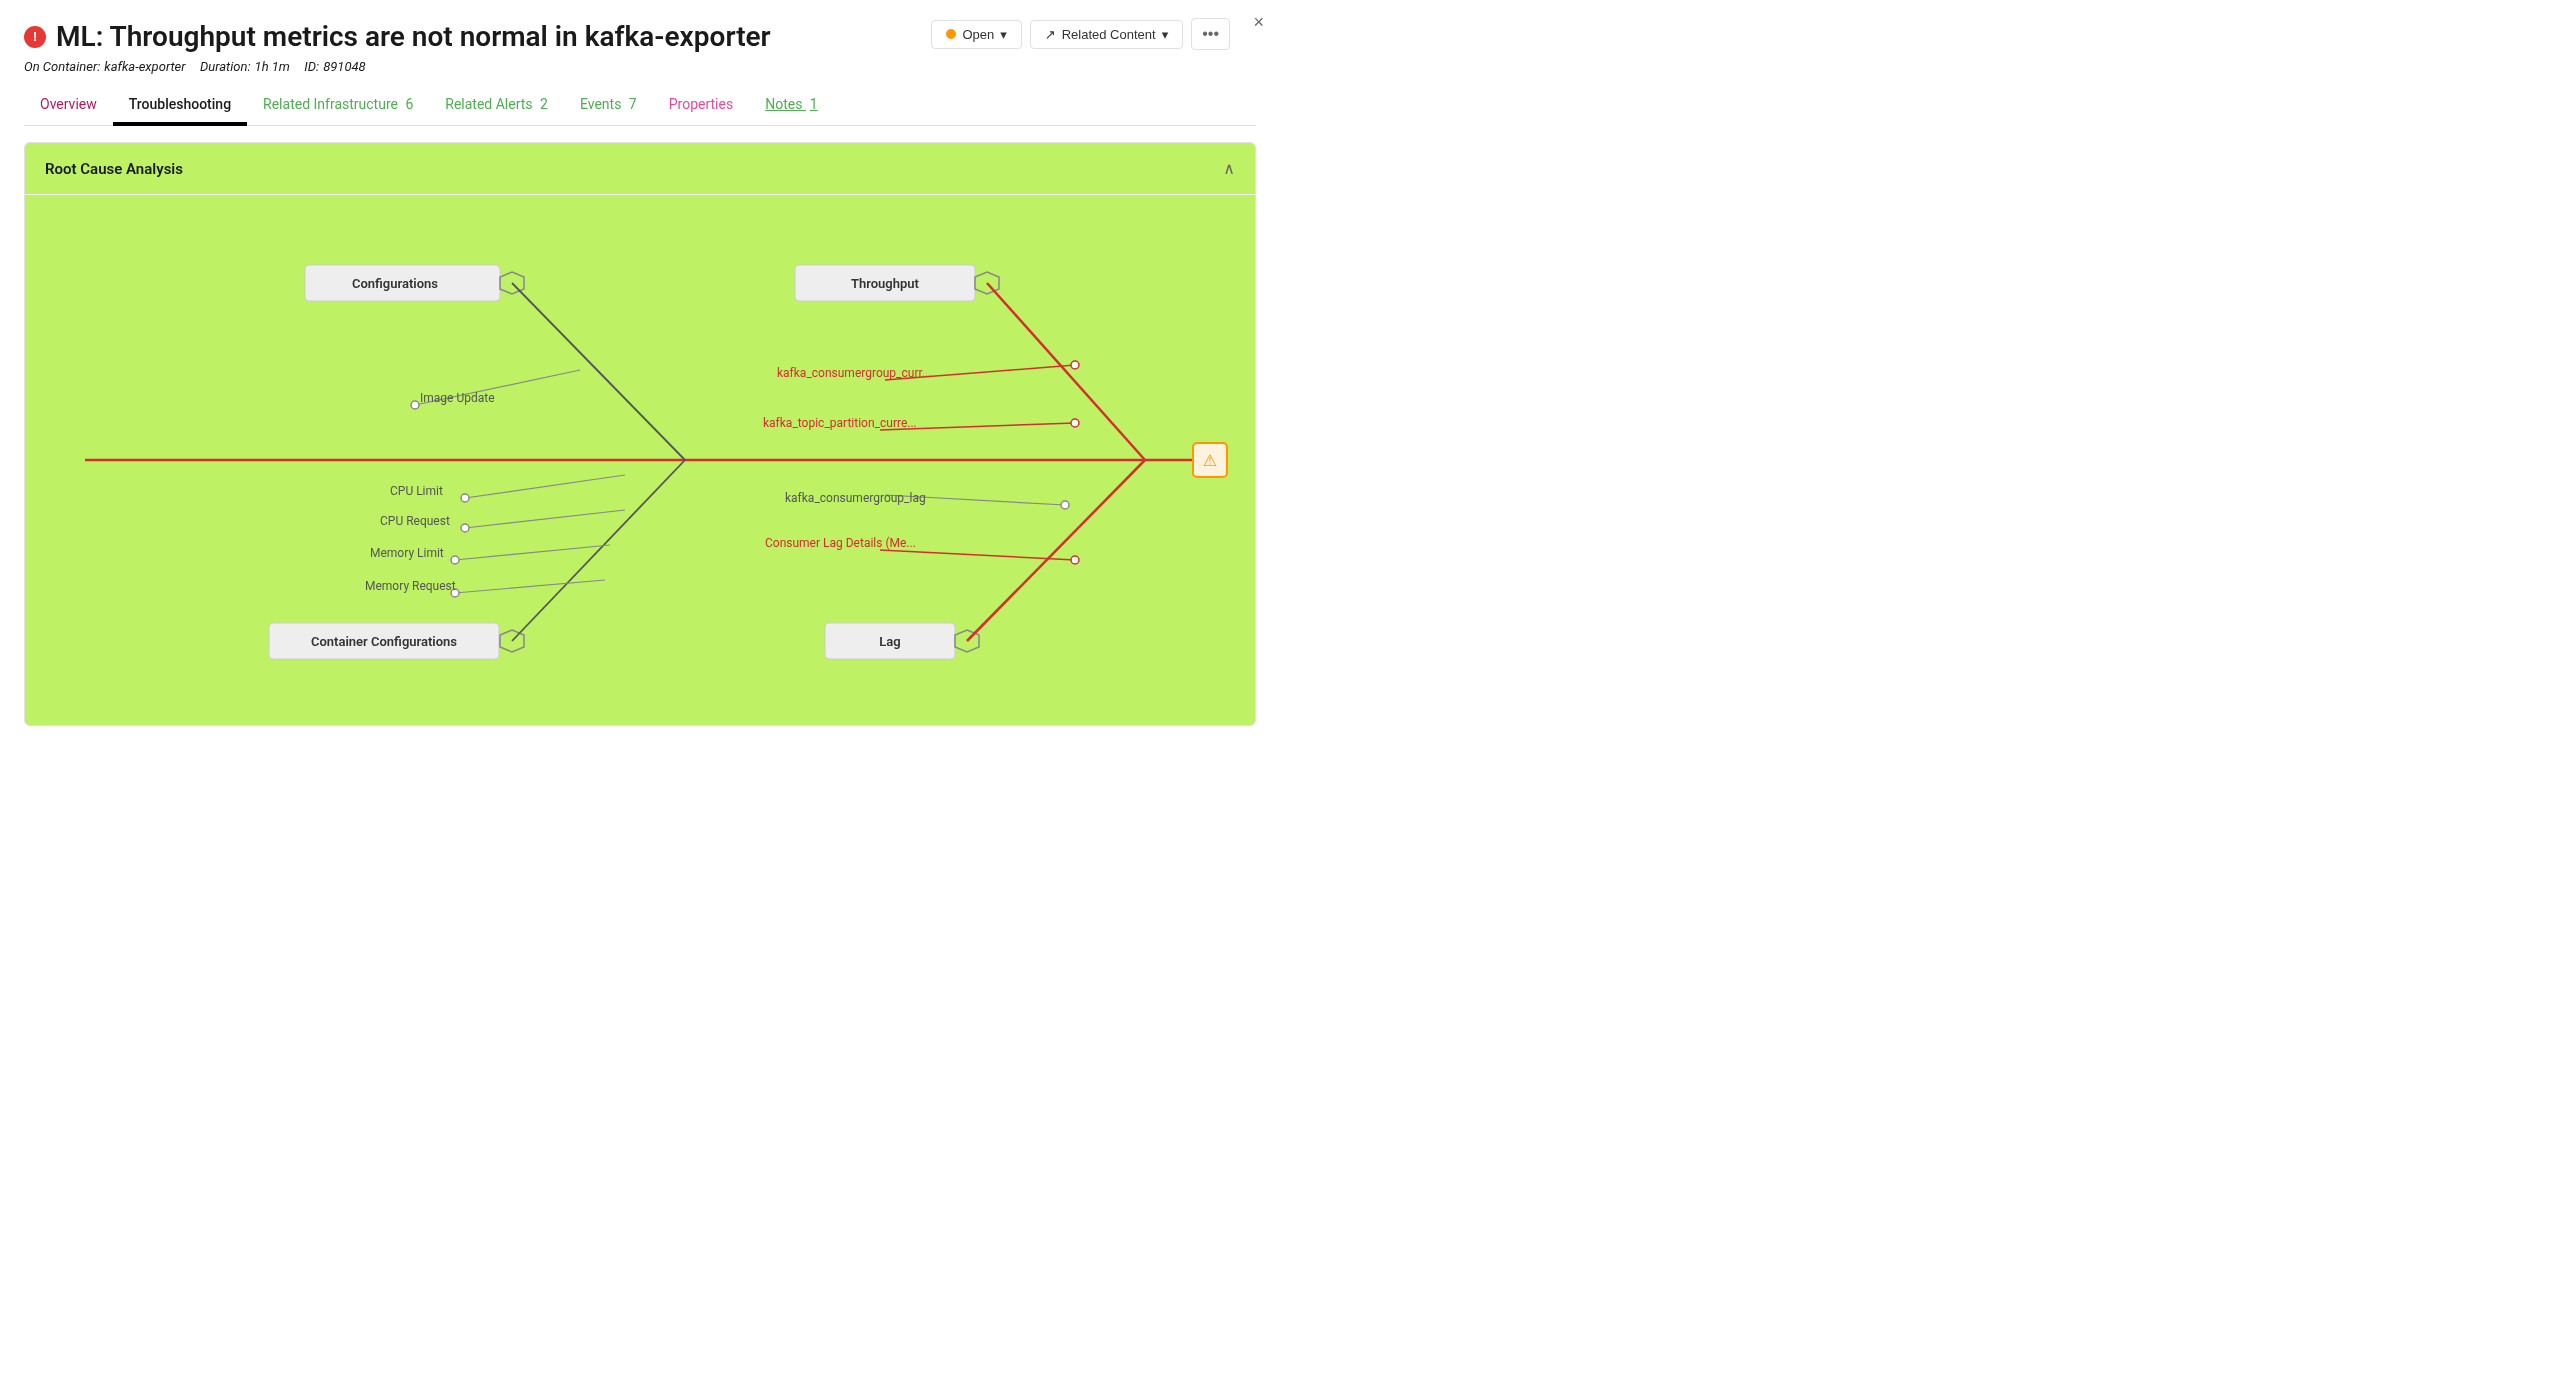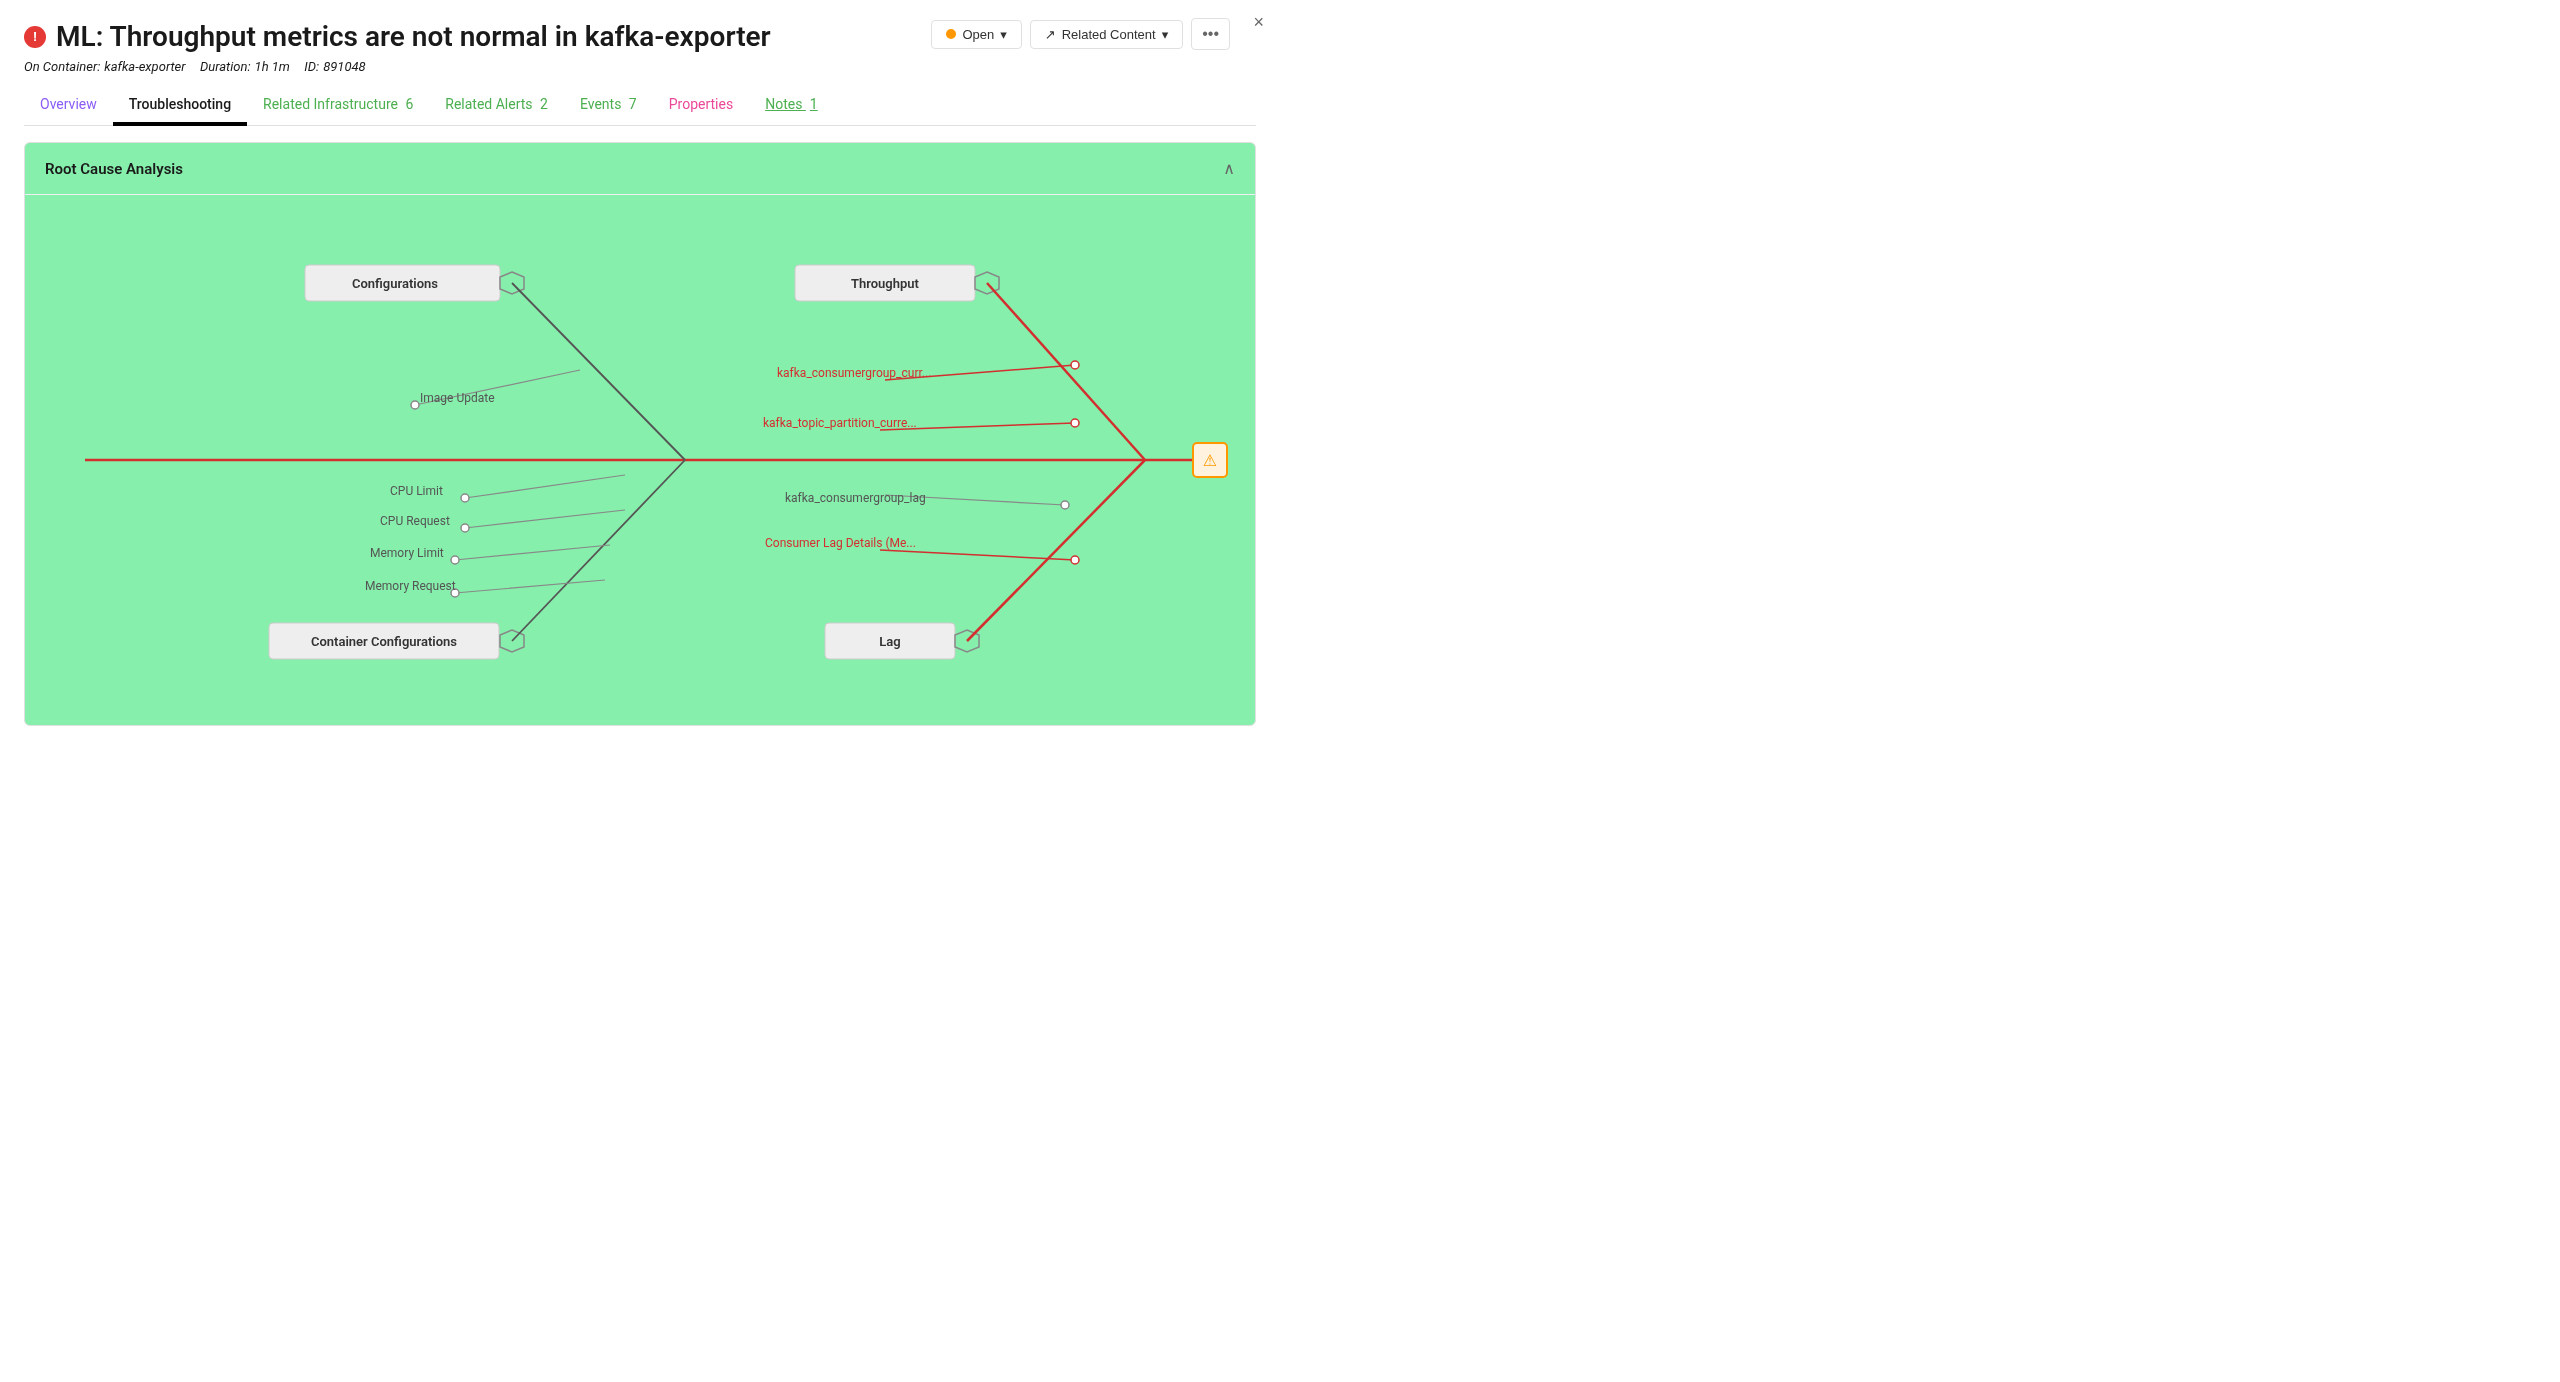--- a/index.html
+++ b/index.html
@@ -152,21 +152,21 @@
       margin-left: 4px;
     }
 
     .main-content {
       padding: 16px 24px;
     }
 
     .card {
       border: 1px solid #e0e0e0;
       border-radius: 6px;
-      background: #86efac;
+      background: #bef264;
     }
 
     .card-header {
       display: flex;
       align-items: center;
       justify-content: space-between;
       padding: 16px 20px;
       border-bottom: 1px solid #f0f0f0;
     }
 
@@ -217,21 +217,21 @@
     &nbsp;&nbsp;
     <span>Duration:</span>
     <span>1h 1m</span>
     &nbsp;&nbsp;
     <span>ID:</span>
     <span>891048</span>
   </div>
 </div>
 
 <nav class="nav-tabs">
-  <div class="nav-tab" style="color:#8b5cf6;">Overview</div>
+  <div class="nav-tab" style="color:#be185d;">Overview</div>
   <div class="nav-tab active">Troubleshooting</div>
   <div class="nav-tab" style="color:#4caf50;">Related Infrastructure <span class="badge">6</span></div>
   <div class="nav-tab" style="color:#4caf50;">Related Alerts <span class="badge">2</span></div>
   <div class="nav-tab" style="color:#4caf50;">Events <span class="badge">7</span></div>
   <div class="nav-tab" style="color:#ec4899;">Properties</div>
   <div class="nav-tab" style="color:#4caf50;text-decoration:underline;">Notes <span class="badge">1</span></div>
 </nav>
 
 <div class="main-content">
   <div class="card">

